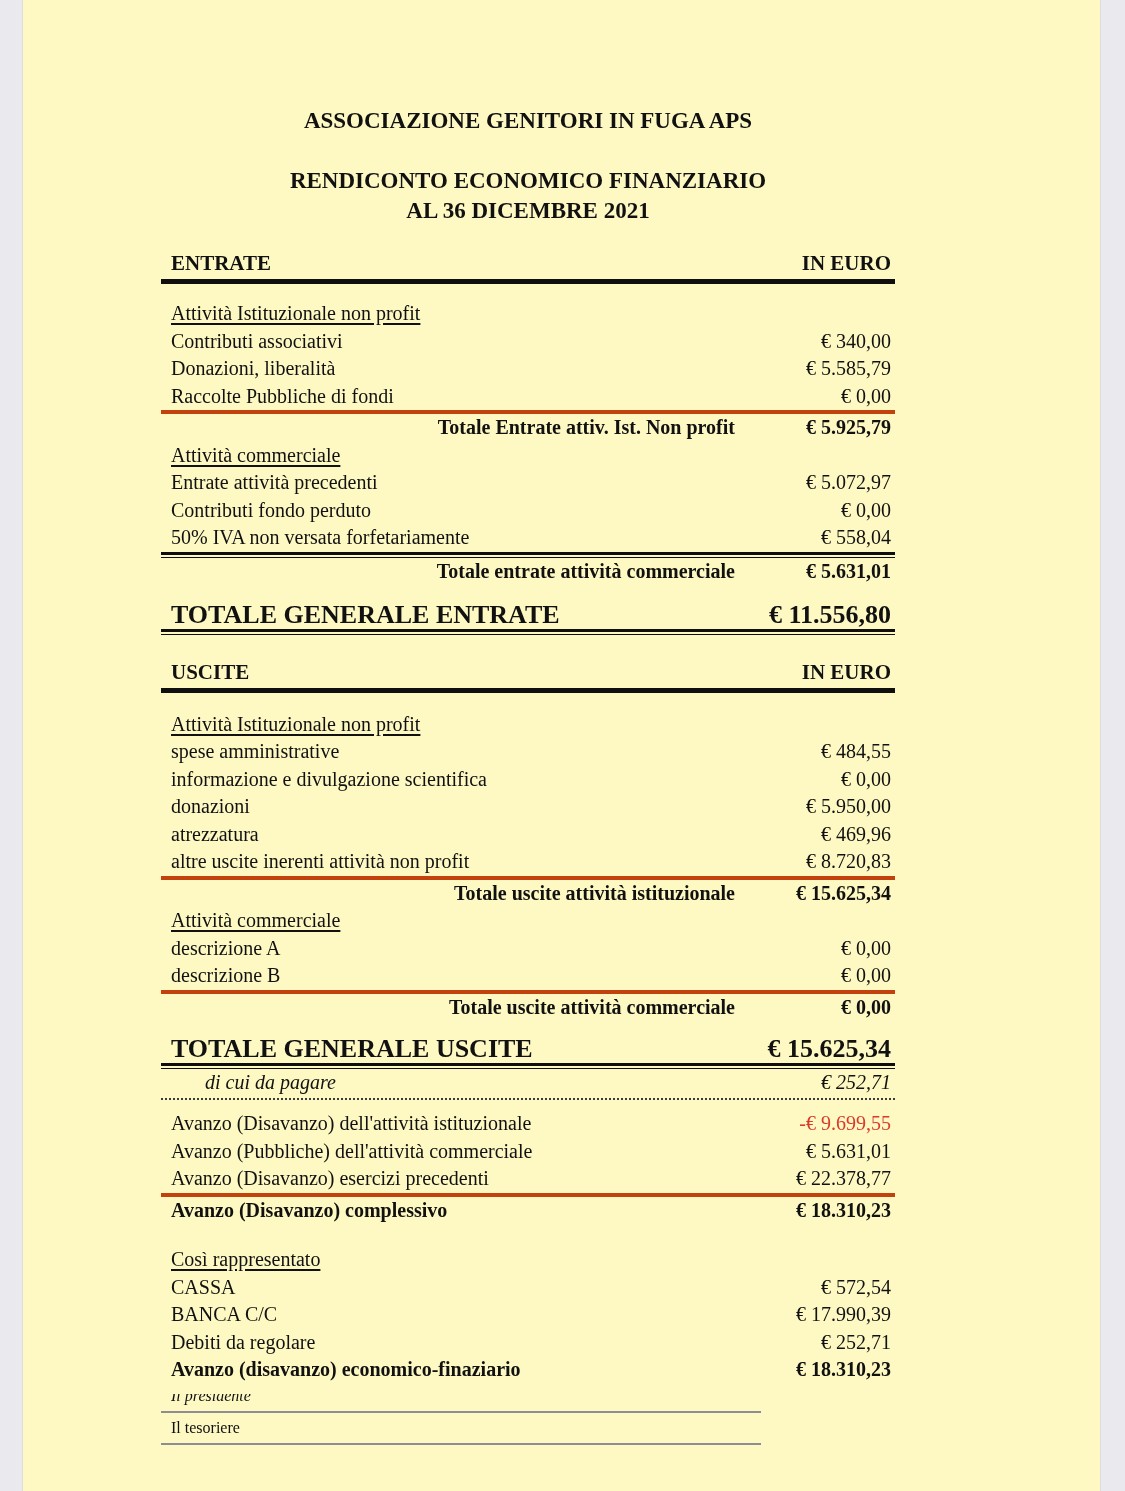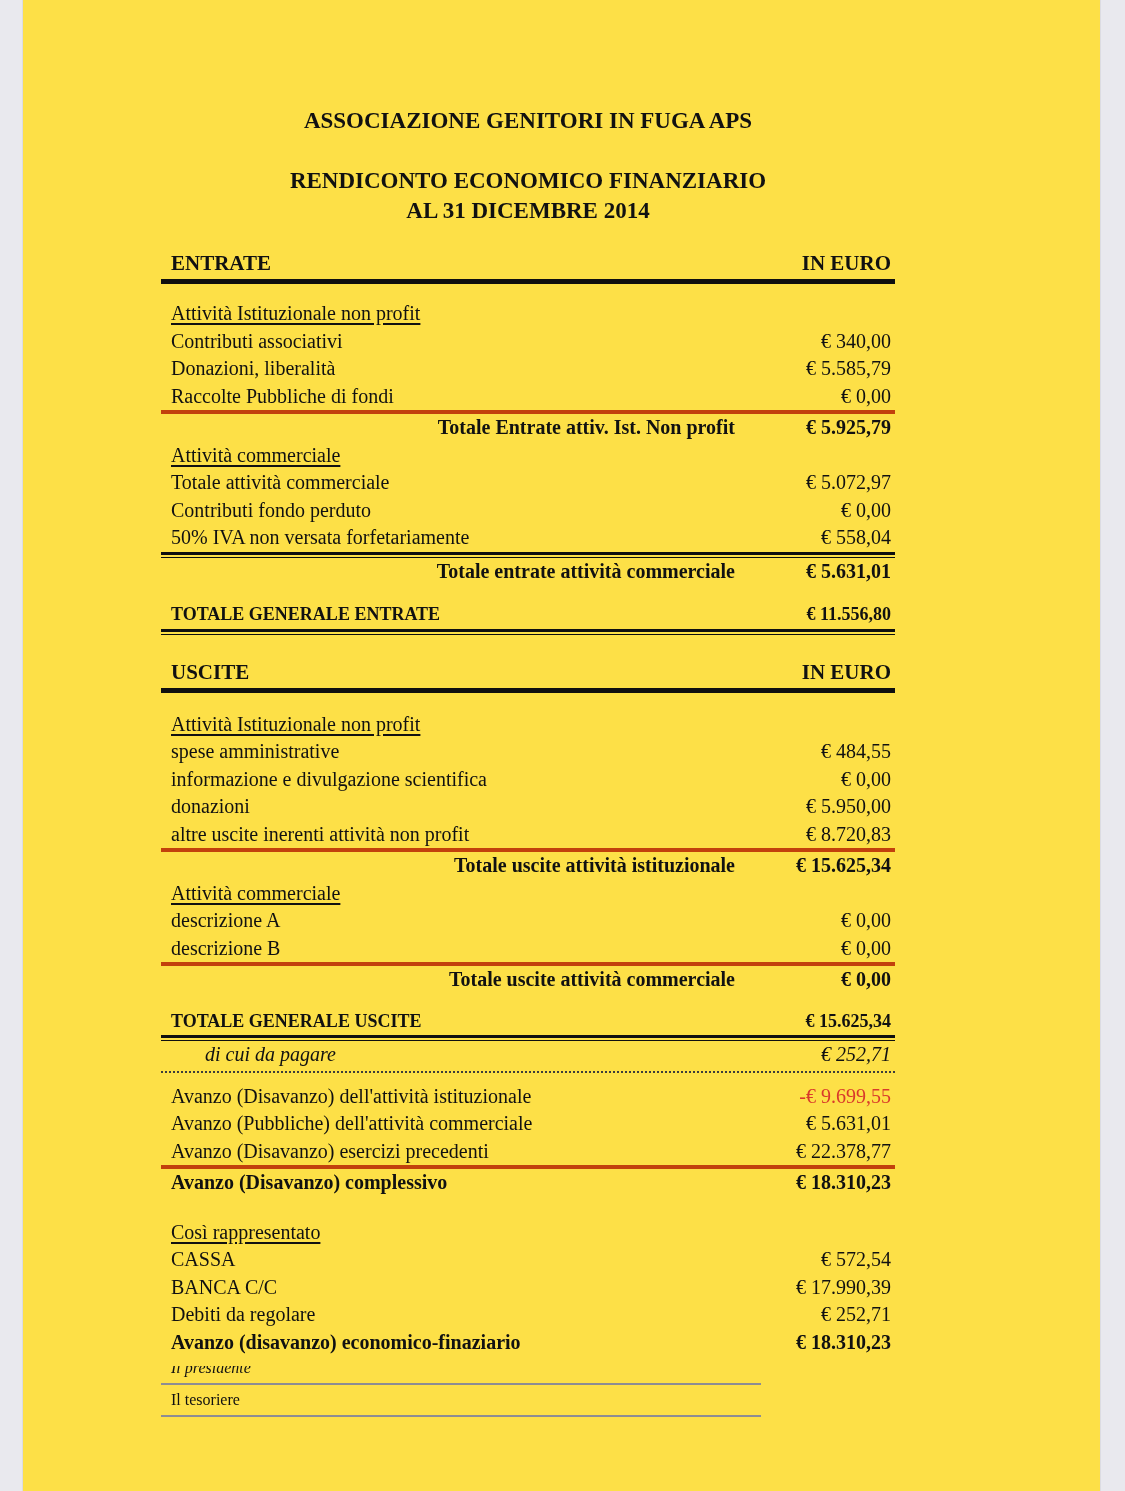--- a/index.html
+++ b/index.html
@@ -14,21 +14,21 @@
   .gutter-left {
     position:absolute; left:0; top:0; width:22px; height:100%;
     background:#e9e9ee; border-right:1px solid #dcdce2;
   }
   .gutter-right {
     position:absolute; right:0; top:0; width:24px; height:100%;
     background:#e9e9ee; border-left:1px solid #dcdce2;
   }
   .page {
     position:absolute; left:23px; top:0; width:1077px; height:100%;
-    background:#fde047;
+    background:#fef9c3;
   }
   .titles {
     margin:106px 0 0 138px; width:734px; text-align:center;
     font-weight:bold; font-size:23px; line-height:30px;
   }
   .doc-title { margin-top:30px; }
   .table { margin-left:138px; width:734px; font-size:20px; }
   .thead {
     display:flex; justify-content:space-between; align-items:baseline;
     font-weight:bold; font-size:21px; line-height:26px;
@@ -38,21 +38,21 @@
   .row {
     display:flex; justify-content:space-between; align-items:flex-start;
     line-height:27.5px; padding:0 4px 0 10px;
   }
   .row .lbl { flex:1; }
   .row .val { width:150px; text-align:right; white-space:nowrap; }
   .section-label { text-decoration:underline; text-underline-offset:3px; }
   .subtotal .lbl { text-align:right; font-weight:bold; padding-right:6px; }
   .subtotal .val { font-weight:bold; }
   .boldrow .lbl, .boldrow .val { font-weight:bold; }
-  .grand { font-weight:bold; font-size:18px;gap:32px; }
+  .grand { font-weight:bold; font-size:26px;gap:32px; }
   .rule-thick { border-bottom:4px solid #c2410c; }
   .dblrule { height:2px; border-top:3px solid #0f0f0f; border-bottom:1px solid #0f0f0f; }
   .dotrule { height:2px; border-bottom:2px dotted #3c3c3c; }
   .italicrow .lbl { padding-left:34px; font-style:italic; }
   .italicrow .val { font-style:italic; }
   .neg { color:#d93a2b; } .sp14 {height:14px}
   .sp16 {height:16px} .sp18 {height:18px}
   .signatures { margin-left:138px; width:734px; font-size:16px; margin-top:10px; }
   .sig-clip { height:15px; overflow:hidden; padding-left:10px; }
   .sig-clip span { display:block; margin-top:-11px; font-style:italic; line-height:26px; }
@@ -63,21 +63,21 @@
 <body>
 
 <div class="gutter-left"></div>
 <div class="gutter-right"></div>
 
 <div class="page">
 
   <div class="titles">
     <div>ASSOCIAZIONE GENITORI IN FUGA APS</div>
     <div class="doc-title">RENDICONTO ECONOMICO FINANZIARIO</div>
-    <div>AL 31 DICEMBRE 2014</div>
+    <div>AL 36 DICEMBRE 2021</div>
   </div>
 
   <div class="table" style="margin-top:24px;">
     <div class="thead">
       <span>ENTRATE</span>
       <span>IN EURO</span>
     </div>
     <div class="sp16"></div>
 
     <div class="row">
@@ -96,21 +96,21 @@
       <span class="val">€ 0,00</span>
     </div>
     <div class="row subtotal">
       <span class="lbl">Totale Entrate attiv. Ist. Non profit</span>
       <span class="val">€ 5.925,79</span>
     </div>
     <div class="row">
       <span class="lbl section-label">Attività commerciale</span>
     </div>
     <div class="row">
-      <span class="lbl">Totale attività commerciale</span>
+      <span class="lbl">Entrate attività precedenti</span>
       <span class="val">€ 5.072,97</span>
     </div>
     <div class="row">
       <span class="lbl">Contributi fondo perduto</span>
       <span class="val">€ 0,00</span>
     </div>
     <div class="row">
       <span class="lbl">50% IVA non versata forfetariamente</span>
       <span class="val">€ 558,04</span>
     </div>
@@ -142,20 +142,24 @@
       <span class="val">€ 484,55</span>
     </div>
     <div class="row">
       <span class="lbl">informazione e divulgazione scientifica</span>
       <span class="val">€ 0,00</span>
     </div>
     <div class="row">
       <span class="lbl">donazioni</span>
       <span class="val">€ 5.950,00</span>
     </div>
+    <div class="row">
+      <span class="lbl">atrezzatura</span>
+      <span class="val">€ 469,96</span>
+    </div>
     <div class="row rule-thick">
       <span class="lbl">altre uscite inerenti attività non profit</span>
       <span class="val">€ 8.720,83</span>
     </div>
     <div class="row subtotal">
       <span class="lbl">Totale uscite attività istituzionale</span>
       <span class="val">€ 15.625,34</span>
     </div>
     <div class="row">
       <span class="lbl section-label">Attività commerciale</span>

